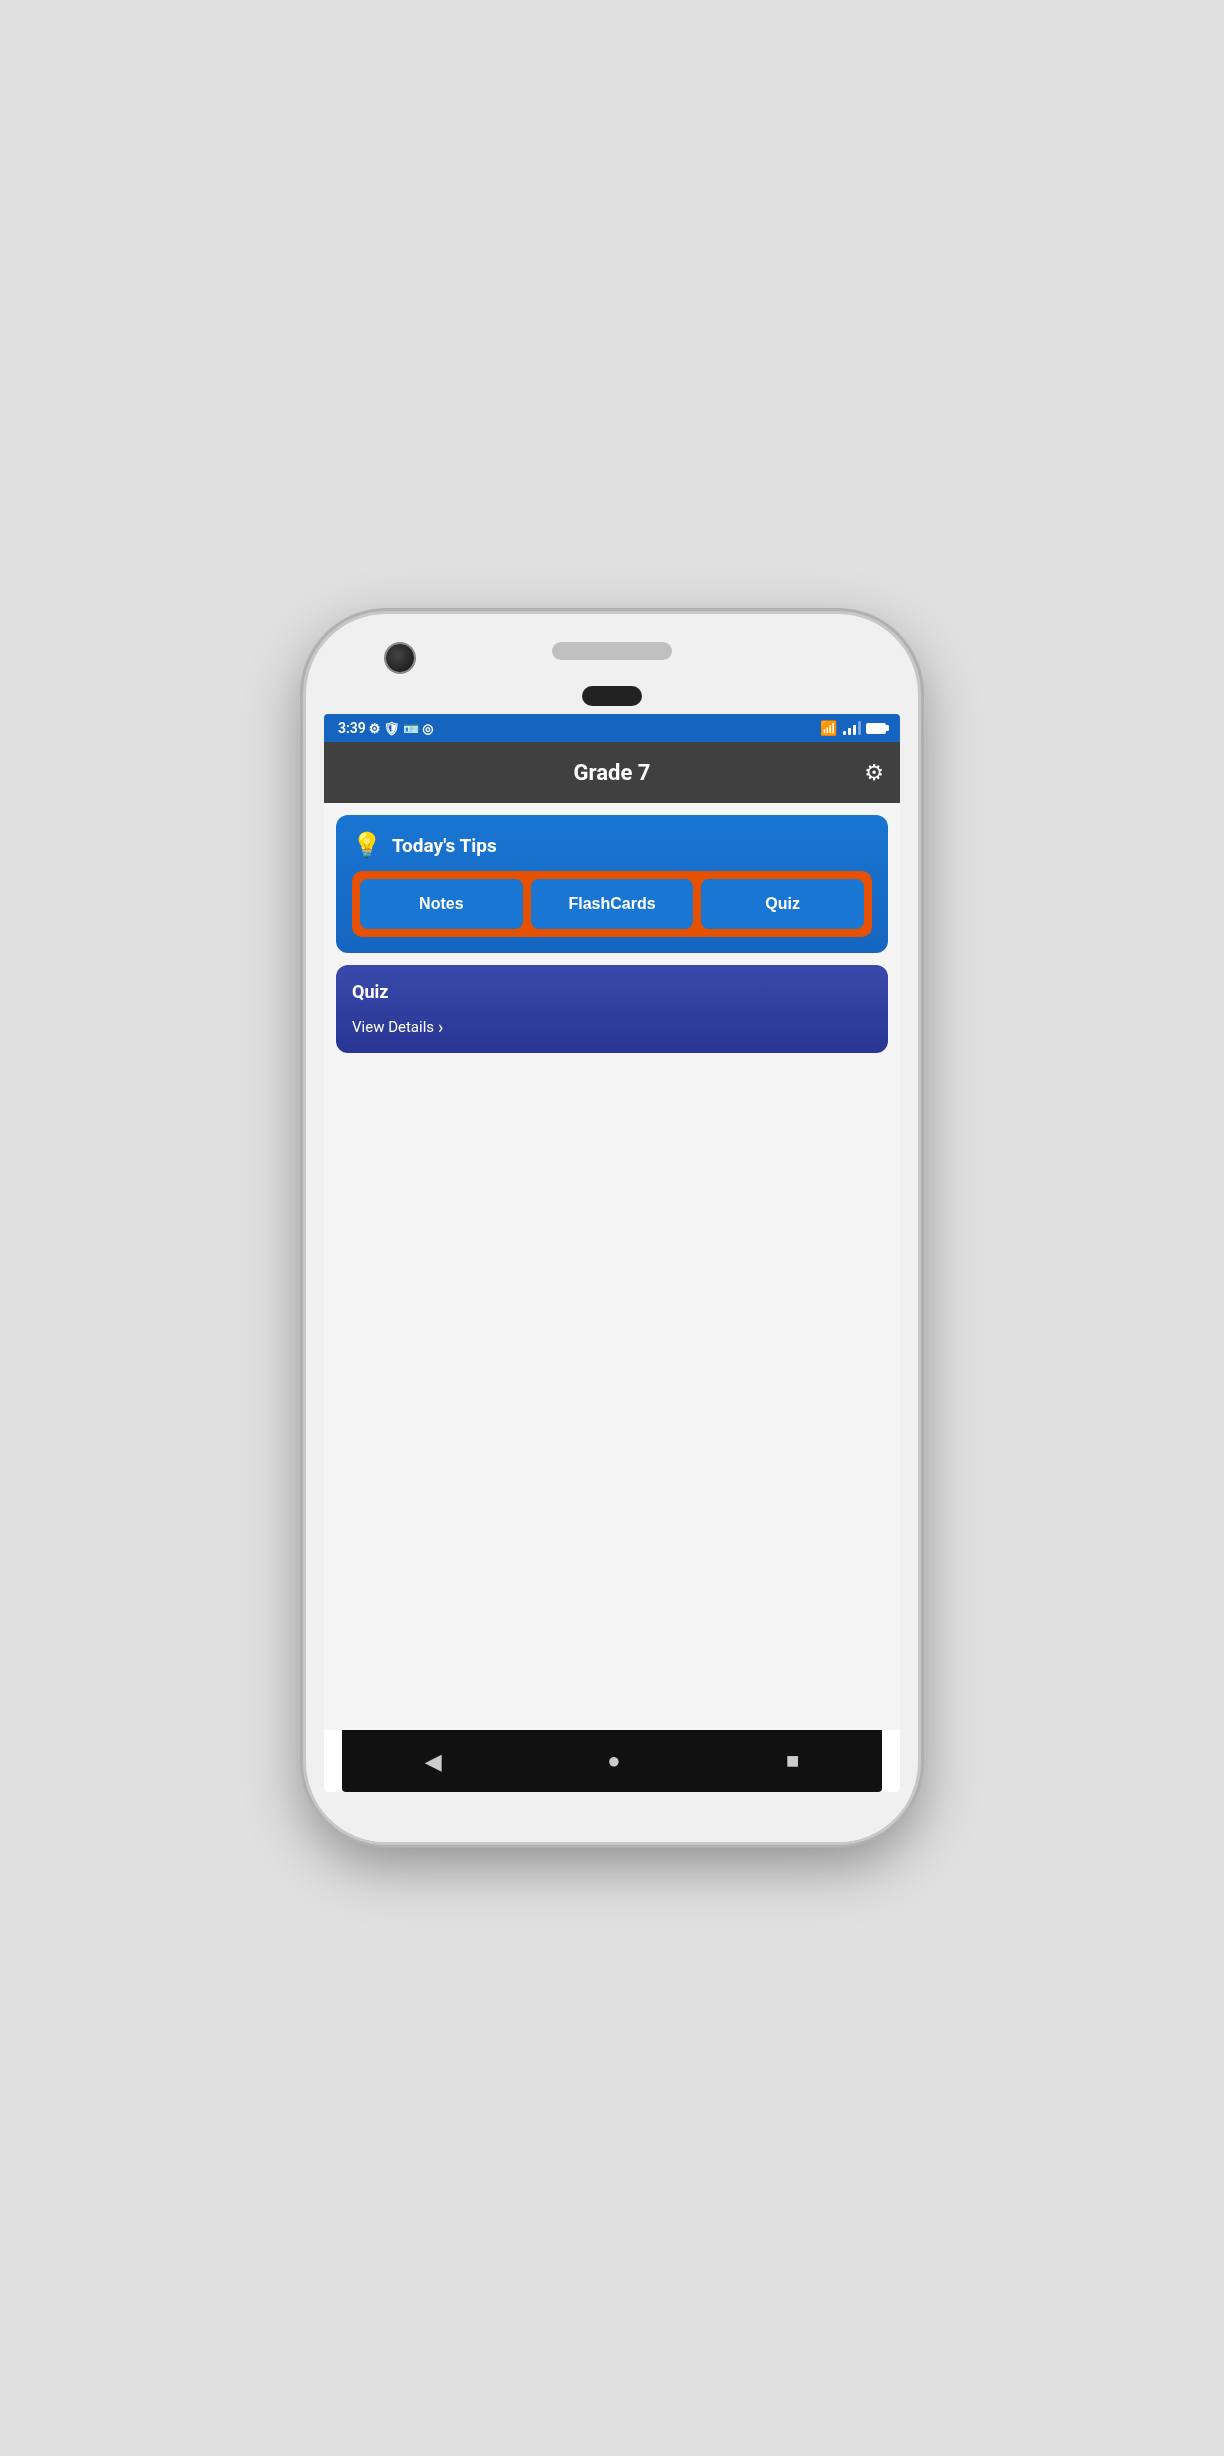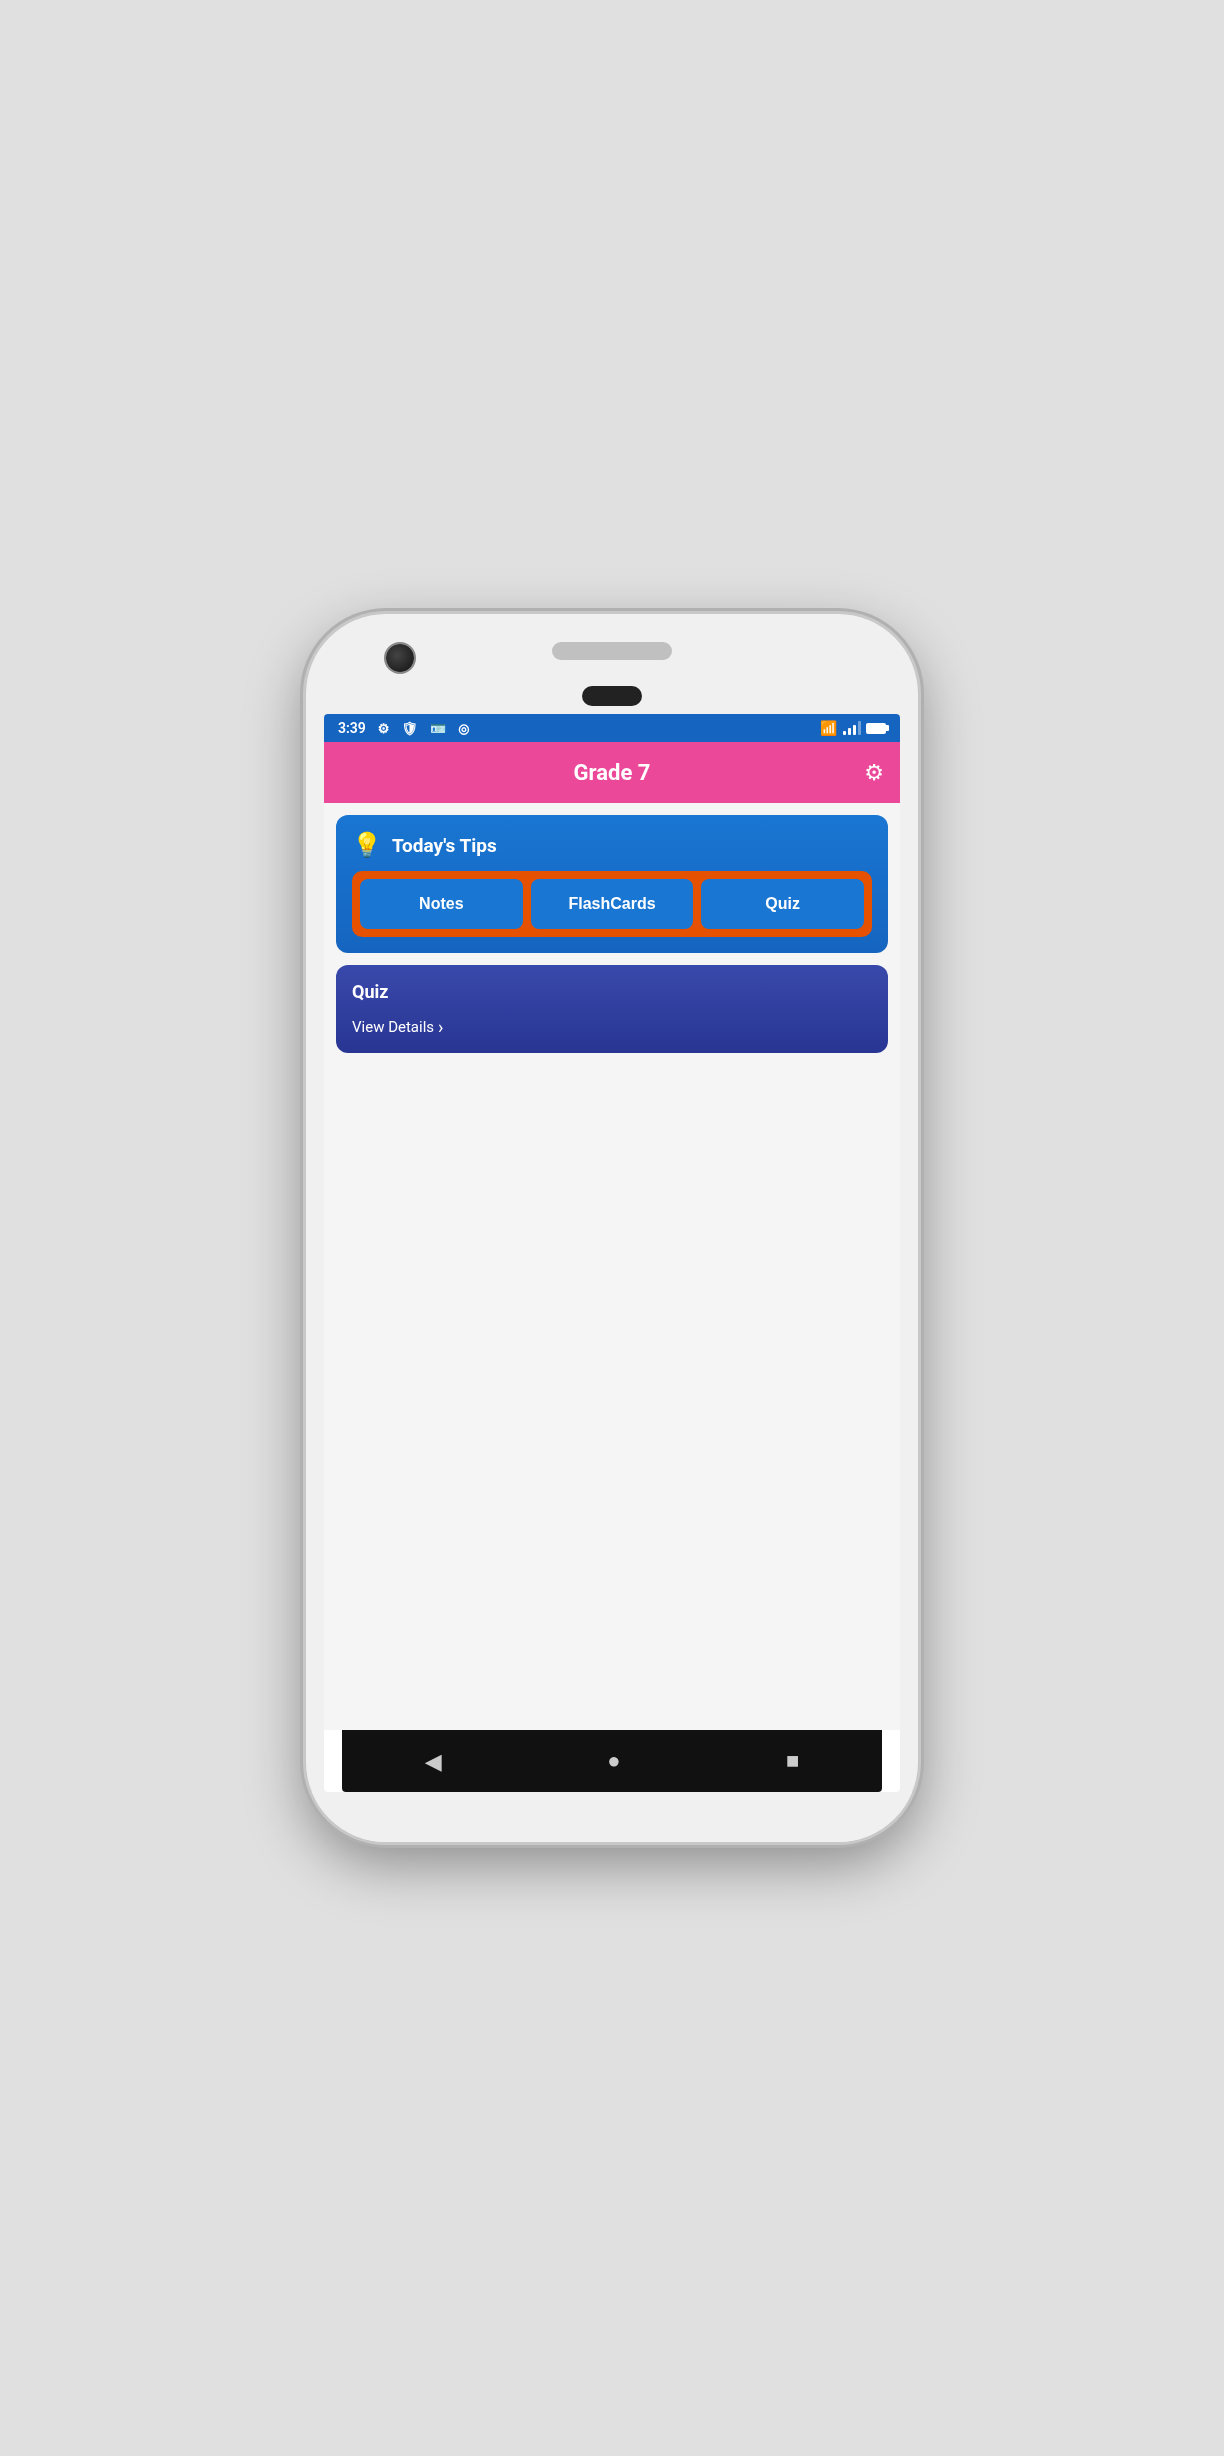--- a/index.html
+++ b/index.html
@@ -75,42 +75,42 @@
       display: flex;
       justify-content: space-between;
       align-items: center;
       padding: 6px 14px;
       flex-shrink: 0;
     }
 
     .status-left {
       display: flex;
       align-items: center;
-      gap: 12px;
+      gap: 3px;
       color: white;
       font-size: 14px;
       font-weight: 600;
     }
 
     .status-icon {
       font-size: 13px;
       color: white;
     }
 
     .status-right {
       display: flex;
       align-items: center;
       gap: 5px;
       color: white;
       font-size: 13px;
     }
 
     
     .app-bar {
-      background: #ec4899;
+      background: #404040;
       display: flex;
       justify-content: center;
       align-items: center;
       padding: 18px 16px;
       position: relative;
       flex-shrink: 0;
     }
 
     .app-bar-title {
       color: white;

